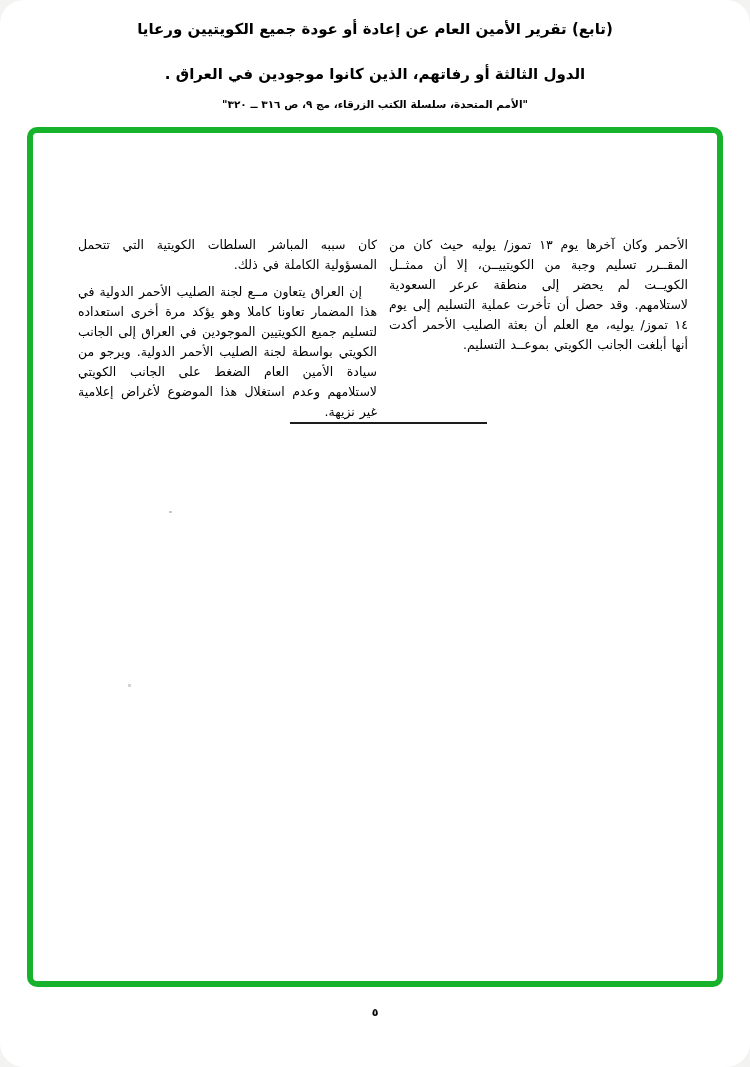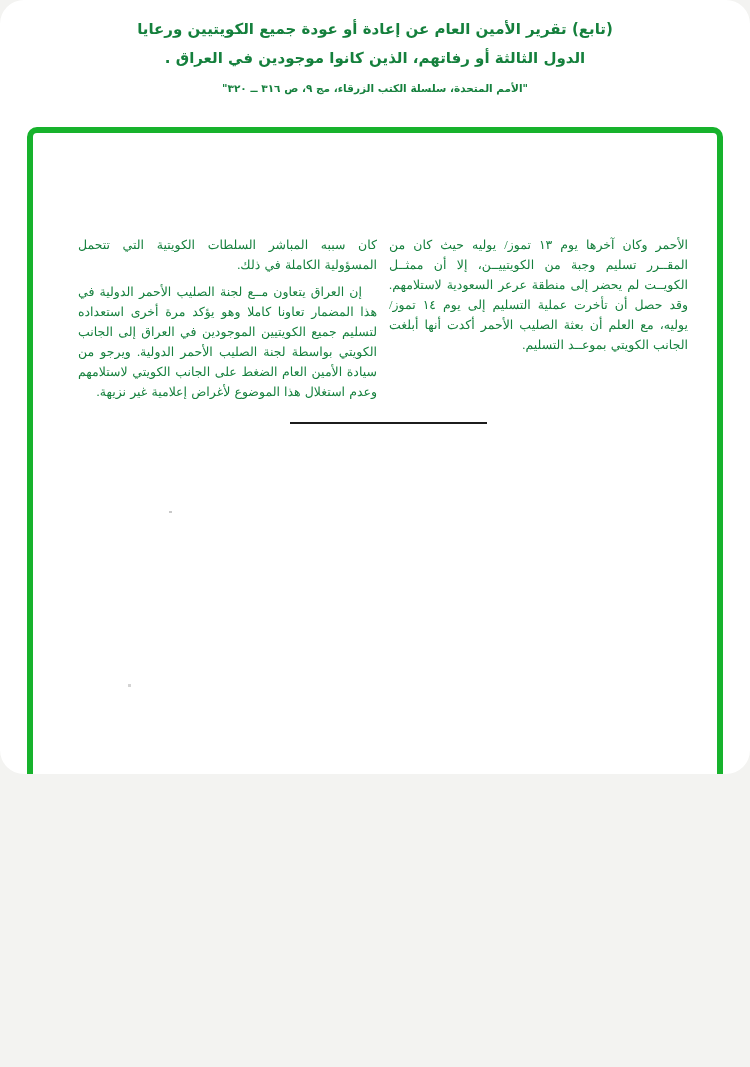--- a/index.html
+++ b/index.html
@@ -3,37 +3,37 @@
 <meta charset="utf-8">
 <style>
   html, body { margin: 0; padding: 0; }
   body {
     width: 750px; height: 1067px;
     background: #f3f3f1;
     font-family: "DejaVu Sans", sans-serif;
   }
   .page {
     position: relative;
-    width: 750px; height: 774px;
+    width: 750px; height: 1067px;
     background: #ffffff;
-    color: #15803d;
+    color: #000000;
     overflow: hidden;
     border-radius: 24px;
   }
 
   
   .doc-header {
     position: absolute;
     top: 19px; left: 0; right: 0;
     text-align: center;
     direction: rtl;
     font-weight: bold;
   }
   .h-line1 { font-size: 15px; line-height: 21px; }
-  .h-line2 { font-size: 15px; line-height: 21px; margin-top: 8px; }
+  .h-line2 { font-size: 15px; line-height: 21px; margin-top: 24px; }
   .h-source { font-size: 10.5px; line-height: 16px; margin-top: 11px; }
 
   
   .green-frame {
     position: absolute;
     left: 27px; top: 127px;
     width: 696px; height: 860px;
     border: 6px solid #17b22c;
     border-radius: 10px;
     box-sizing: border-box;
@@ -50,21 +50,20 @@
     gap: 12px;
   }
   .col { flex: 1 1 0; min-width: 0; }
   .col p {
     margin: 0;
     direction: rtl;
     text-align: justify;
     font-size: 12.5px;
     line-height: 20px;
     word-spacing: 1px;
-    font-family: Liberation Serif, serif;
   }
   .col p + p { margin-top: 7px; text-indent: 15px; }
 
   
   .divider {
     position: absolute;
     top: 289px; left: 257px;
     width: 197px; height: 2px;
     background: #1c1c1c;
   }

